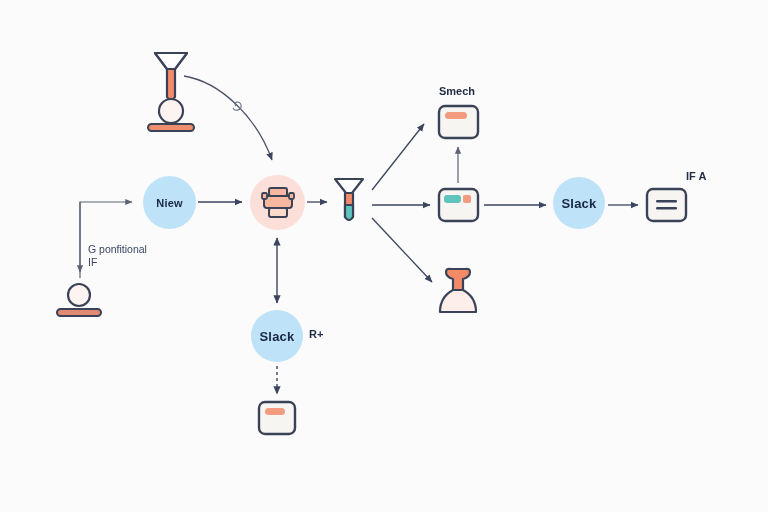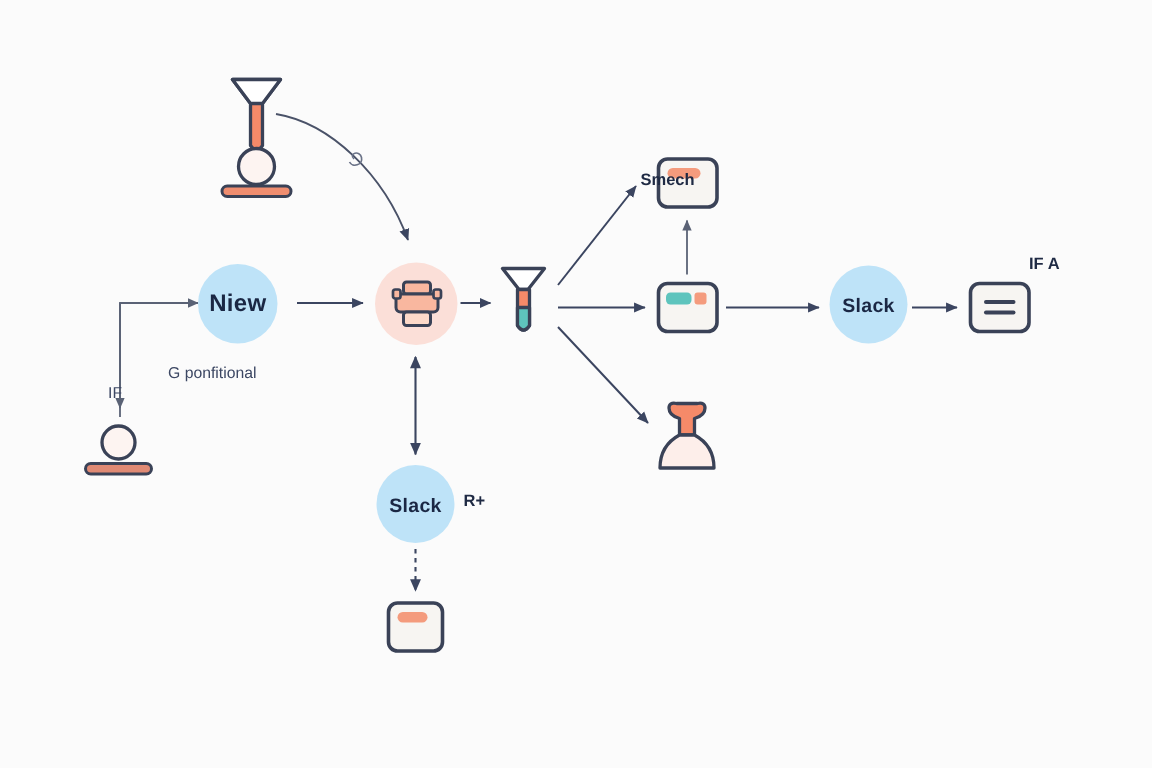--- a/index.html
+++ b/index.html
@@ -121,21 +121,21 @@
 
   <div class="node plain-node" style="left:141px; top:45px; width:60px; height:90px;">
     <svg width="60" height="90" viewBox="0 0 60 90">
       <path d="M14,8 L46,8 L34,24 L34,52 Q30,58 26,52 L26,24 Z" fill="#f58a69" stroke="#3a4257" stroke-width="2.2" stroke-linejoin="round"></path>
       <path d="M14,8 L46,8 L34,24 L26,24 Z" fill="#ffffff" stroke="#3a4257" stroke-width="2.2" stroke-linejoin="round"></path>
       <circle cx="30" cy="66" r="12" fill="#fdf4f1" stroke="#3a4257" stroke-width="2.2"></circle>
       <rect x="7" y="79" width="46" height="7" rx="3.5" fill="#ef8d6f" stroke="#3a4257" stroke-width="2"></rect>
     </svg>
   </div>
 
-  <div class="node circle-node" style="left:132px; top:176px; width:53px; height:53px; font-size:16px;">
+  <div class="node circle-node" style="left:143px; top:176px; width:53px; height:53px; font-size:11px;">
     <span>Niew</span>
   </div>
 
   <div class="node halo-node" style="left:250px; top:175px; width:55px; height:55px;">
     <svg width="40" height="40" viewBox="0 0 40 40">
       <rect x="11" y="5" width="18" height="8" rx="2" fill="#f9b79f" stroke="#3a4257" stroke-width="2"></rect>
       <rect x="6" y="13" width="28" height="12" rx="3" fill="#f9b79f" stroke="#3a4257" stroke-width="2"></rect>
       <rect x="11" y="25" width="18" height="9" rx="2" fill="#fcd9c9" stroke="#3a4257" stroke-width="2"></rect>
       <rect x="4" y="10" width="5" height="6" rx="1.5" fill="#f9b79f" stroke="#3a4257" stroke-width="1.8"></rect>
       <rect x="31" y="10" width="5" height="6" rx="1.5" fill="#f9b79f" stroke="#3a4257" stroke-width="1.8"></rect>
@@ -149,21 +149,21 @@
       <path d="M14,30 L22,30 L22,42 Q18,48 14,42 Z" fill="#5ec4bd" stroke="#3a4257" stroke-width="2.2" stroke-linejoin="round"></path>
     </svg>
   </div>
 
   <div class="node" style="left:437px; top:104px; width:43px; height:36px;">
     <svg width="43" height="36" viewBox="0 0 43 36">
       <rect x="2" y="2" width="39" height="32" rx="6" fill="#f7f5f2" stroke="#3a4257" stroke-width="2.4"></rect>
       <rect x="8" y="8" width="22" height="7" rx="3.5" fill="#f49b7d"></rect>
     </svg>
   </div>
-  <div class="node-label" style="left:427px; top:85px;margin-top:29px;">Smech</div>
+  <div class="node-label" style="left:439px; top:85px;">Smech</div>
 
   <div class="node" style="left:437px; top:187px; width:43px; height:36px;">
     <svg width="43" height="36" viewBox="0 0 43 36">
       <rect x="2" y="2" width="39" height="32" rx="6" fill="#f7f5f2" stroke="#3a4257" stroke-width="2.4"></rect>
       <rect x="7" y="8" width="17" height="8" rx="3" fill="#5ec4bd"></rect>
       <rect x="26" y="8" width="8" height="8" rx="2" fill="#f49b7d"></rect>
     </svg>
   </div>
 
   <div class="node plain-node" style="left:437px; top:266px; width:42px; height:52px;">
@@ -198,16 +198,16 @@
   </div>
   <div class="side-label" style="left:309px; top:328px;">R+</div>
 
   <div class="node" style="left:257px; top:400px; width:40px; height:36px;">
     <svg width="40" height="36" viewBox="0 0 40 36">
       <rect x="2" y="2" width="36" height="32" rx="6" fill="#f7f5f2" stroke="#3a4257" stroke-width="2.4"></rect>
       <rect x="8" y="8" width="20" height="7" rx="3.5" fill="#f49b7d"></rect>
     </svg>
   </div>
 
-  <div class="edge-label" style="left:88px; top:243px;margin-left:24px;">G ponfitional</div>
-  <div class="edge-label" style="left:72px; top:256px;text-align:right;">IF</div>
+  <div class="edge-label" style="left:88px; top:243px;">G ponfitional</div>
+  <div class="edge-label" style="left:88px; top:256px;text-align:right;">IF</div>
 
 </div>
 
 </body></html>

